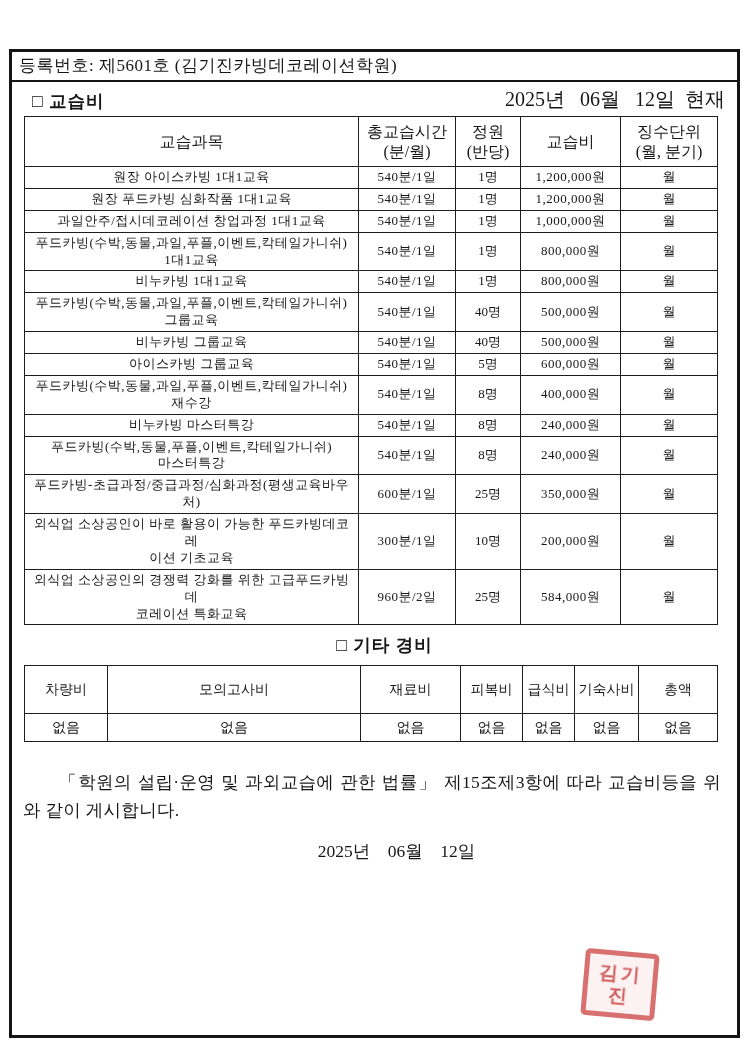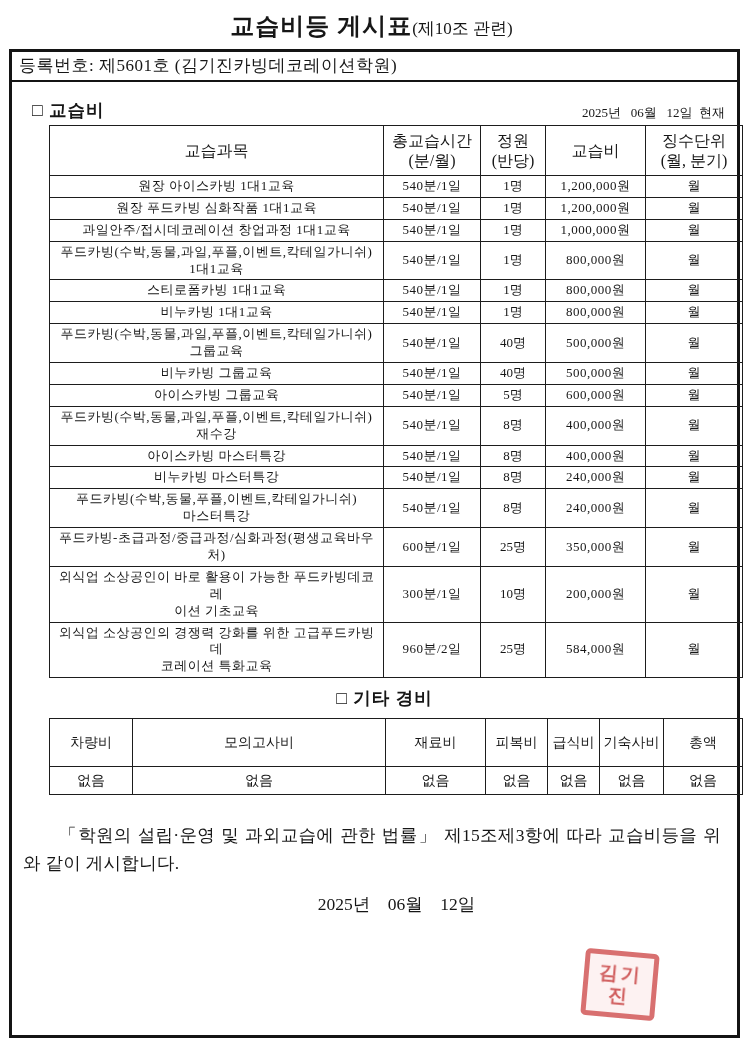--- a/index.html
+++ b/index.html
@@ -9,25 +9,25 @@
     overflow:hidden;
   }
   .doc-title { text-align:center; padding-top:13px; font-size:24px; font-weight:bold; letter-spacing:1px; line-height:1.1; }
   .doc-title .sub { font-size:17px; font-weight:normal; letter-spacing:0; }
 
   .outer-box {
     position:absolute; left:9px; top:49px; width:731px; height:989px;
     border:3px solid #141414; box-sizing:border-box; background:#ffffff;
   }
   .reg-row { font-size:17px; padding:2px 8px 3px 7px; border-bottom:2px solid #141414; letter-spacing:0.5px; }
-  .section-row { display:flex; justify-content:space-between; align-items:flex-end; padding:16px 12px 3px 20px; font-size:17.5px; }
+  .section-row { display:flex; justify-content:space-between; align-items:flex-end; padding:4px 12px 3px 20px; font-size:17.5px; }
   .section-label { font-weight:bold; letter-spacing:1px; }
-  .asof { white-space:pre; font-size:13px;font-family:Liberation Serif, serif; }
-
-  table.grid { border-collapse:collapse; table-layout:fixed; margin-left:37px; width:693px; }
+  .asof { white-space:pre; font-size:20px;font-family:Liberation Serif, serif; }
+
+  table.grid { border-collapse:collapse; table-layout:fixed; margin-left:12px; width:693px; }
   .grid th, .grid td { border:1.8px solid #1d1d1d; text-align:center; vertical-align:middle; }
   .grid th { font-weight:normal; white-space:pre-line; }
   table.main th { font-size:16px; height:47px; line-height:1.25; }
   table.main td { font-size:13px; padding:2px 3px; line-height:1.3; white-space:pre-line; }
   td.c-subject { letter-spacing:0.5px; }
   td.c-fee, td.c-time { letter-spacing:0.5px; }
 
   .other-label { margin:8px 0 0 20px; font-size:17.5px; font-weight:bold; letter-spacing:1px;text-align:center; }
   table.other { margin-top:8px;border-radius:28px; }
   table.other th { font-size:14px; height:45px; }
@@ -49,23 +49,20 @@
     width:46px; font-size:19px; font-weight:bold; text-align:center;
     color:rgba(198,58,58,0.82); word-break:break-all; line-height:1.15;
     letter-spacing:3px; filter:blur(0.4px);
   }
 </style>
 </head>
 <body>
 
 <div class="page">
 
-  <div class="doc-title">
-    <span>교습비등 게시표</span><span class="sub">(제10조 관련)</span>
-  </div>
 
   <div class="outer-box">
 
     <div class="reg-row">등록번호: 제5601호 (김기진카빙데코레이션학원)</div>
 
     <div class="section-row">
       <span class="section-label">□ 교습비</span>
       <span class="asof">2025년   06월   12일  현재</span>
     </div>
 
@@ -113,27 +110,20 @@
           </tr>
           <tr>
             <td class="c-subject">푸드카빙(수박,동물,과일,푸플,이벤트,칵테일가니쉬)
 1대1교육</td>
             <td class="c-time">540분/1일</td>
             <td class="c-capacity">1명</td>
             <td class="c-fee">800,000원</td>
             <td class="c-unit">월</td>
           </tr>
           <tr>
-            <td class="c-subject">스티로폼카빙 1대1교육</td>
-            <td class="c-time">540분/1일</td>
-            <td class="c-capacity">1명</td>
-            <td class="c-fee">800,000원</td>
-            <td class="c-unit">월</td>
-          </tr>
-          <tr>
             <td class="c-subject">비누카빙 1대1교육</td>
             <td class="c-time">540분/1일</td>
             <td class="c-capacity">1명</td>
             <td class="c-fee">800,000원</td>
             <td class="c-unit">월</td>
           </tr>
           <tr>
             <td class="c-subject">푸드카빙(수박,동물,과일,푸플,이벤트,칵테일가니쉬)
 그룹교육</td>
             <td class="c-time">540분/1일</td>
@@ -151,27 +141,20 @@
           <tr>
             <td class="c-subject">아이스카빙 그룹교육</td>
             <td class="c-time">540분/1일</td>
             <td class="c-capacity">5명</td>
             <td class="c-fee">600,000원</td>
             <td class="c-unit">월</td>
           </tr>
           <tr>
             <td class="c-subject">푸드카빙(수박,동물,과일,푸플,이벤트,칵테일가니쉬)
 재수강</td>
-            <td class="c-time">540분/1일</td>
-            <td class="c-capacity">8명</td>
-            <td class="c-fee">400,000원</td>
-            <td class="c-unit">월</td>
-          </tr>
-          <tr>
-            <td class="c-subject">아이스카빙 마스터특강</td>
             <td class="c-time">540분/1일</td>
             <td class="c-capacity">8명</td>
             <td class="c-fee">400,000원</td>
             <td class="c-unit">월</td>
           </tr>
           <tr>
             <td class="c-subject">비누카빙  마스터특강</td>
             <td class="c-time">540분/1일</td>
             <td class="c-capacity">8명</td>
             <td class="c-fee">240,000원</td>

